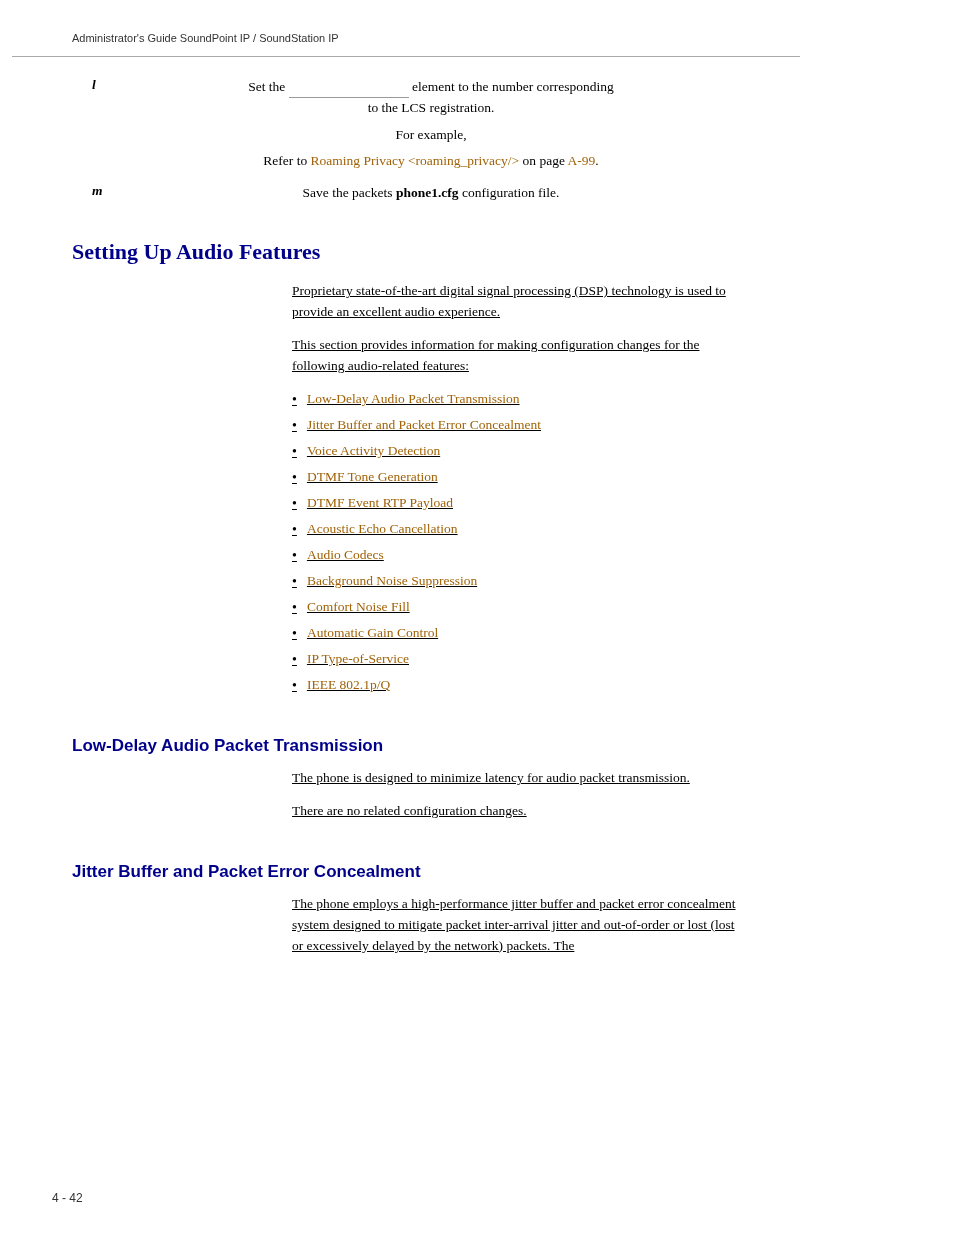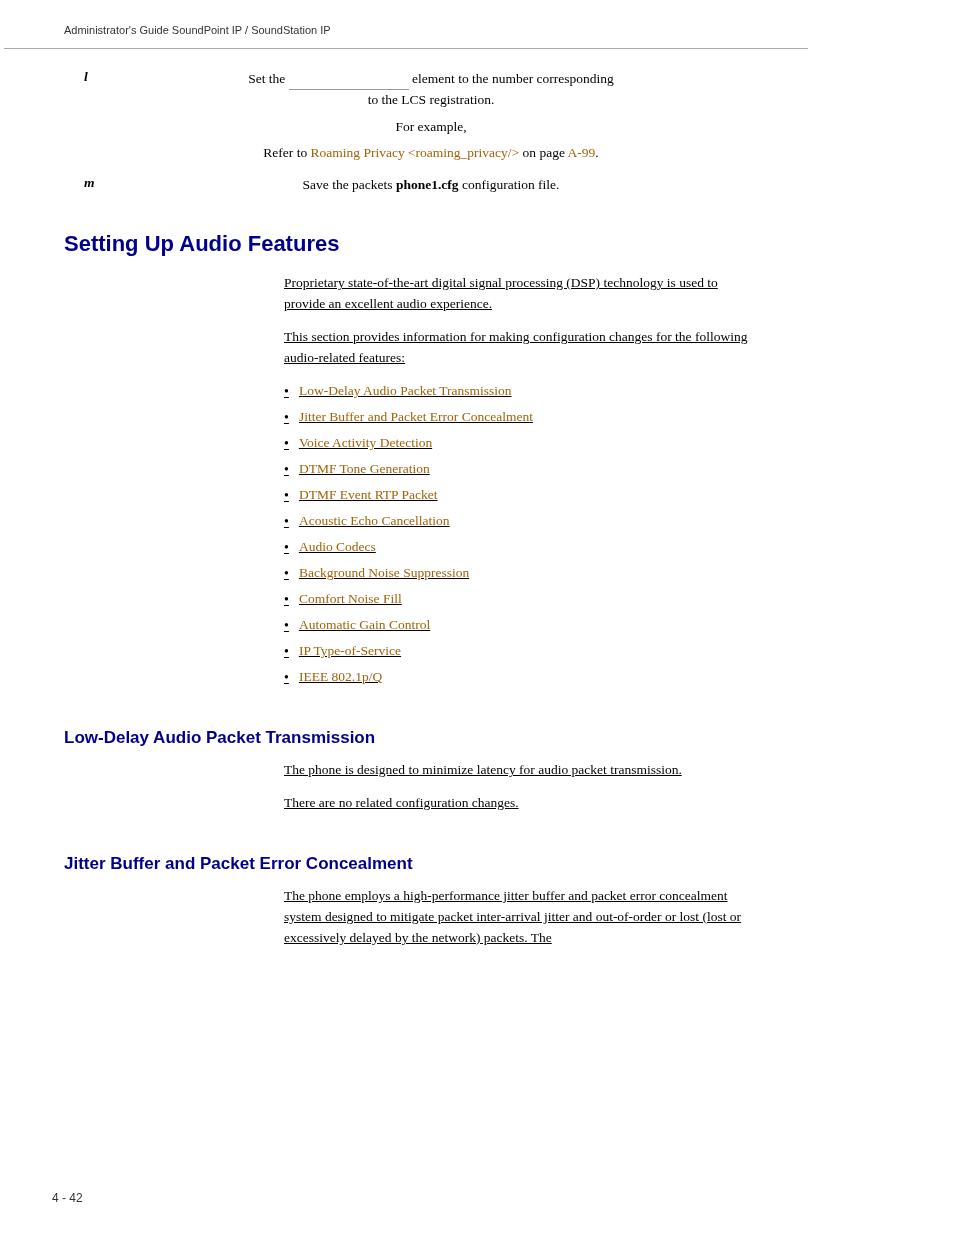--- a/index.html
+++ b/index.html
@@ -7,21 +7,21 @@
       font-family: Georgia, 'Times New Roman', serif;
       font-size: 13.5px;
       color: #000;
       background: #fff;
       width: 954px;
       min-height: 1235px;
     }
     .page {
       width: 812px;
       min-height: 1235px;
-      padding: 4px;
+      padding: 12px;
       position: relative;
     }
     
     .header {
       padding: 18px 60px 10px 60px;
       border-bottom: 1px solid #aaa;
       margin-bottom: 0;
     }
     .header-text {
       font-size: 11px;
@@ -53,21 +53,21 @@
       margin-bottom: 6px;
     }
     .two-col-step .step-label {
       font-weight: bold;
       font-style: italic;
       min-width: 20px;
       margin-right: 10px;
     }
     
     .section-heading {
-      font-family: Liberation Sans, sans-serif;
+      font-family: Liberation Serif, serif;
       font-size: 22px;
       font-weight: bold;
       color: #00008B;
       margin: 30px 0 16px 0;
     }
     .subsection-heading {
       font-family: Arial, sans-serif;
       font-size: 17px;
       font-weight: bold;
       color: #00008B;
@@ -185,21 +185,21 @@
           <li>
               <a class="link" href="#">Jitter Buffer and Packet Error Concealment</a>
             </li>
           <li>
               <a class="link" href="#">Voice Activity Detection</a>
             </li>
           <li>
               <a class="link" href="#">DTMF Tone Generation</a>
             </li>
           <li>
-              <a class="link" href="#">DTMF Event RTP Packet</a>
+              <a class="link" href="#">DTMF Event RTP Payload</a>
             </li>
           <li>
               <a class="link" href="#">Acoustic Echo Cancellation</a>
             </li>
           <li>
               <a class="link" href="#">Audio Codecs</a>
             </li>
           <li>
               <a class="link" href="#">Background Noise Suppression</a>
             </li>

